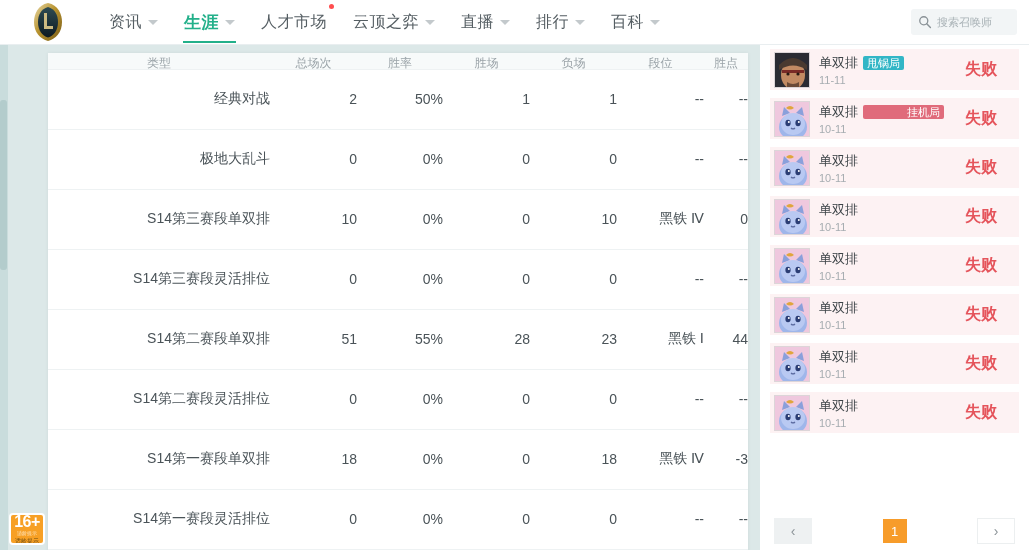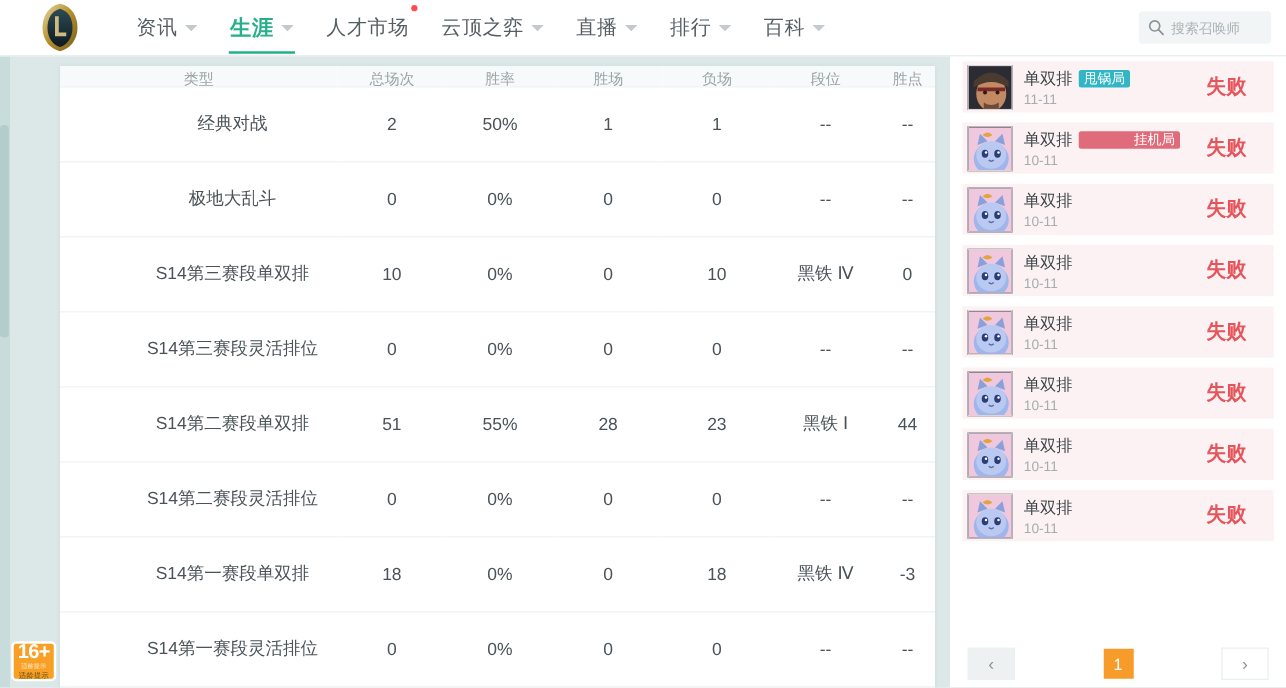--- a/index.html
+++ b/index.html
@@ -97,21 +97,21 @@
     text-align: center;
     vertical-align: bottom;
     overflow: hidden;
     padding: 0;
     line-height: 12px;
   }
   table.stats thead th span { display:block; margin-top:-9px; }
   table.stats tbody td {
     height: 60px;
     font-size: 14px; color: #4a5358;
-    text-align: center;
+    text-align: right;
     border-bottom: 1px solid #eef2f3;
     white-space: nowrap;
   }
   table.stats tbody tr:first-child td { border-top: 1px solid #eef2f3; }
   td.c-name { text-align: left; padding-left: 54px; font-size: 14px; color: #3f484d; }
   th.c-name-h { text-align: left; padding-left: 54px; }
 
   
   .side {
     position: absolute; right: 0; top: 0; width: 269px; height: 505px;

